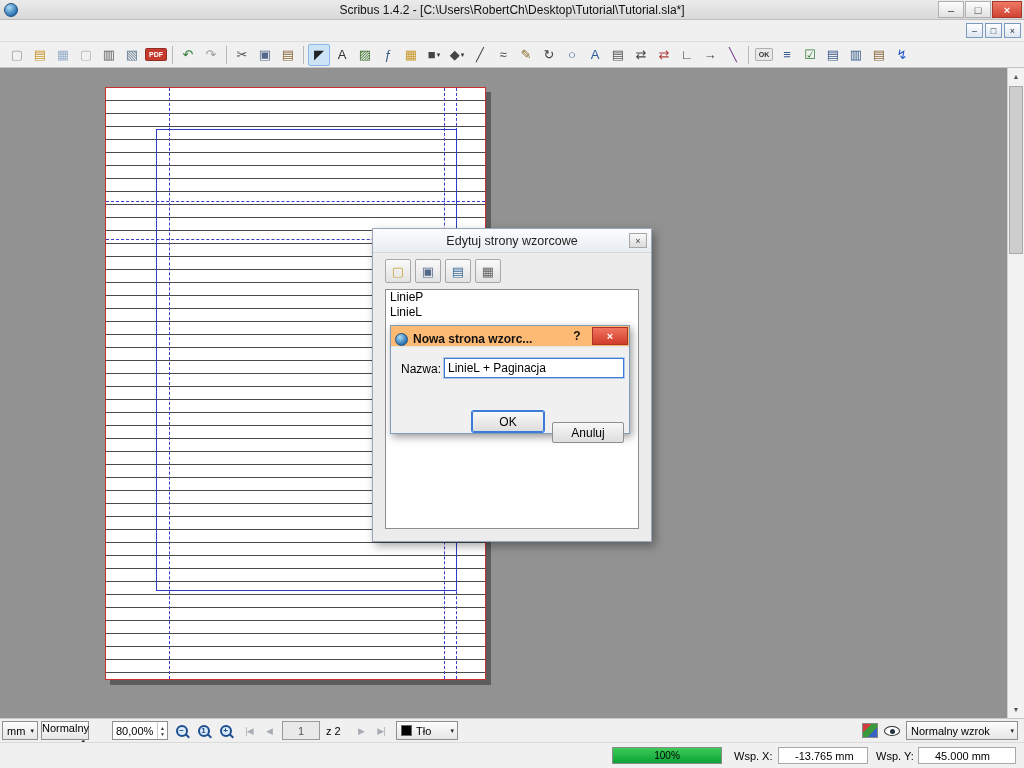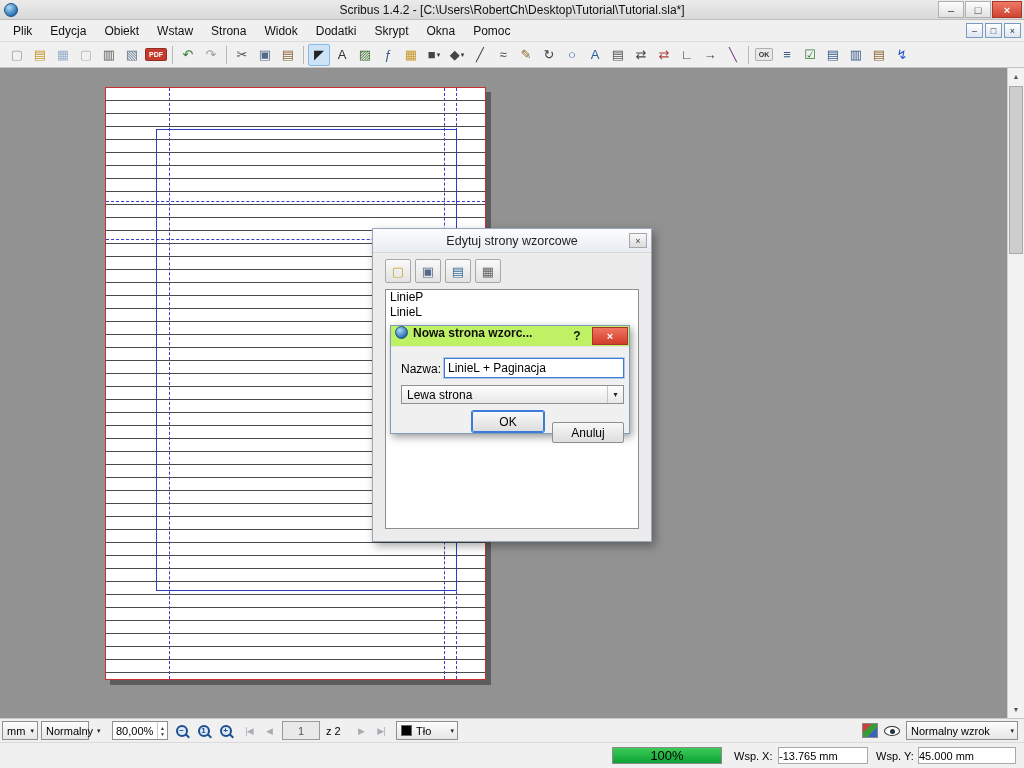--- a/index.html
+++ b/index.html
@@ -46,21 +46,21 @@
   .dlg-master{position:absolute;left:372px;top:160px;width:280px;height:314px;background:#ececec;border:1px solid #9aa7b8;box-shadow:3px 4px 9px rgba(0,0,0,.35);}
   .dlg-master-title{height:24px;background:linear-gradient(#fbfcfd,#e8ecf2);border-bottom:1px solid #d4d8dd;display:flex;align-items:center;justify-content:center;font-size:12.5px;font-weight:400;color:#222;position:relative;}
   .dlg-close-sm{position:absolute;right:4px;top:4px;width:18px;height:15px;border:1px solid #a8a8a8;background:linear-gradient(#f8f8f8,#dcdcdc);display:flex;align-items:center;justify-content:center;font-size:9px;color:#444;}
   .dlg-master-toolbar{display:flex;gap:4px;padding:6px 0 0 12px;}
   .dm-btn{width:26px;height:24px;border:1px solid #a8a8a8;background:linear-gradient(#fafafa,#e2e2e2);display:flex;align-items:center;justify-content:center;font-size:13px;border-radius:2px;}
   .dlg-master-list{position:absolute;left:12px;right:12px;top:60px;bottom:12px;background:#fff;border:1px solid #8f8f8f;font-size:12px;overflow:hidden;}
   .master-item{height:15px;line-height:15px;padding:0 4px;}
 
   
   .dlg-new{position:absolute;left:390px;top:257px;width:240px;height:109px;background:#f0f0f0;border:1px solid #7f9db9;box-shadow:2px 3px 8px rgba(0,0,0,.4);}
-  .dlg-new-title{height:21px;background:#bef264;border-bottom:1px solid #e4e4e4;display:flex;align-items:flex-start;gap:5px;padding-left:4px;position:relative;}
+  .dlg-new-title{height:21px;background:#fdba74;border-bottom:1px solid #e4e4e4;display:flex;align-items:flex-end;gap:5px;padding-left:4px;position:relative;}
   .mini-globe{width:13px;height:13px;border-radius:50%;background:radial-gradient(circle at 35% 30%,#aadcf5,#2a6fb0 72%);border:1px solid #1d4f80;}
   .dlg-new-title .t{font-weight:bold;font-size:12px;color:#111;}
   .help-btn{position:absolute;right:44px;top:2px;width:16px;height:16px;display:flex;align-items:center;justify-content:center;font-weight:bold;font-size:12px;color:#111;}
   .close-red{position:absolute;right:1px;top:1px;width:36px;height:18px;background:linear-gradient(#f0765f,#d13c2b);border:1px solid #a93325;color:#fff;font-weight:bold;font-size:11px;display:flex;align-items:center;justify-content:center;}
   .dlg-new-body{position:relative;height:68px;}
   .lbl-nazwa{position:absolute;left:10px;top:15px;font-size:12px;}
   .inp-nazwa{position:absolute;left:53px;top:11px;width:180px;height:20px;border:1px solid #3d7bd9;box-shadow:0 0 0 1px rgba(61,123,217,.35);background:#fff;font-family:"Liberation Sans",sans-serif;font-size:12px;padding:0 3px;outline:none;}
   .combo-side{position:absolute;left:10px;top:38px;width:223px;height:19px;border:1px solid #8f8f8f;background:linear-gradient(#fefefe,#e8e8e8);display:flex;align-items:center;padding-left:5px;font-size:12px;}
   .combo-side .arr{margin-left:auto;width:16px;height:100%;display:flex;align-items:center;justify-content:center;border-left:1px solid #c6c6c6;font-size:8px;color:#222;}
   .btn{position:absolute;top:64px;width:72px;height:21px;display:flex;align-items:center;justify-content:center;font-size:12px;border:1px solid #8f8f8f;background:linear-gradient(#f8f8f8,#dddddd);border-radius:2px;}
@@ -71,21 +71,21 @@
   .vscroll{position:absolute;right:0;top:0;bottom:0;width:17px;background:#f2f2f2;border-left:1px solid #cfcfcf;}
   .vs-btn{position:absolute;left:0;width:100%;height:17px;display:flex;align-items:center;justify-content:center;font-size:7px;color:#555;}
   .vs-up{top:0;} .vs-down{bottom:0;}
   .vs-thumb{position:absolute;left:1px;right:1px;top:18px;height:168px;background:#cdcdcd;border:1px solid #a8a8a8;}
 
   
   .status1{height:24px;background:#f0f0f0;border-top:1px solid #c8c8c8;position:relative;flex:0 0 24px;font-size:11px;}
   .combo{position:absolute;top:2px;height:19px;border:1px solid #8f8f8f;background:linear-gradient(#fdfdfd,#e6e6e6);display:flex;align-items:center;padding:0 3px 0 4px;gap:4px;font-size:11px;}
   .combo .arr{font-size:7px;color:#222;margin-left:auto;}
   .combo-unit{left:2px;width:36px;}
-  .combo-quality{left:41px;width:48px;}
+  .combo-quality{left:41px;width:48px;flex-direction:column;}
   .spin{position:absolute;left:112px;top:2px;width:56px;height:19px;border:1px solid #8f8f8f;background:#fff;display:flex;align-items:center;padding-left:3px;font-size:11px;}
   .spin .arrows{margin-left:auto;display:flex;flex-direction:column;border-left:1px solid #ccc;height:100%;justify-content:center;}
   .spin .arrows span{font-size:5px;line-height:6px;padding:0 2px;color:#333;}
   .mag{position:absolute;top:2px;width:21px;height:20px;display:flex;align-items:center;justify-content:center;}
   .m1{left:171px;} .m2{left:193px;} .m3{left:215px;}
   .lens{width:12px;height:12px;border:2px solid #1c4f8f;border-radius:50%;background:#dceaf8;position:relative;}
   .lens::after{content:"";position:absolute;width:5px;height:2px;background:#1c4f8f;transform:rotate(45deg);right:-4px;bottom:-2px;}
   .lens .sign{position:absolute;inset:-1px 0 0 0;display:flex;align-items:center;justify-content:center;font-size:8px;font-weight:bold;color:#1c4f8f;}
   .nav{position:absolute;top:3px;width:18px;height:18px;display:flex;align-items:center;justify-content:center;color:#a8adb4;font-size:9px;letter-spacing:-1px;}
   .n1{left:240px;} .n2{left:260px;} .n3{left:352px;} .n4{left:372px;}
@@ -96,54 +96,42 @@
   .cmyk-icon{position:absolute;top:4px;width:16px;height:15px;border:1px solid #888;background:linear-gradient(135deg,#d33c3c 0 33%,#3a9a3a 33% 66%,#3a62c4 66% 100%);}
   .cm1{right:146px;}
   .eye-icon{position:absolute;right:124px;top:7px;width:16px;height:10px;border:1px solid #333;border-radius:50%;background:#fff;}
   .eye-icon::after{content:"";position:absolute;left:50%;top:50%;width:5px;height:5px;margin:-2.5px 0 0 -2.5px;background:#234;border-radius:50%;}
   .combo-view{right:6px;width:112px;left:auto;}
 
   
   .status2{height:26px;background:#f0f0f0;border-top:1px solid #dadada;position:relative;flex:0 0 26px;font-size:11px;}
   .progress{position:absolute;left:612px;top:4px;width:110px;height:17px;border:1px solid #8a8a8a;background:#fff;}
   .progress .fill{position:absolute;inset:0;background:linear-gradient(#3ecb57,#0ba236);}
-  .progress .ptext{position:absolute;inset:0;display:flex;align-items:center;justify-content:center;font-size:13px;color:#000;}
+  .progress .ptext{position:absolute;inset:0;display:flex;align-items:center;justify-content:center;font-size:10px;color:#000;}
   .s2label{position:absolute;top:7px;}
   .lx{left:734px;} .ly{left:876px;}
-  .s2box{position:absolute;top:4px;height:17px;background:#fff;border:1px solid #a8a8a8;display:flex;align-items:center;padding-left:0;font-size:11px;}
+  .s2box{position:absolute;top:4px;height:17px;background:#fff;border:1px solid #a8a8a8;display:flex;align-items:center;padding-left:16px;font-size:11px;}
   .bx{left:778px;width:90px;} .by{left:918px;width:98px;}
 </style>
 </head>
 <body>
 
 <div class="window">
 
   <div class="titlebar">
     <span class="app-icon"></span>
     <span class="title">Scribus 1.4.2 - [C:\Users\RobertCh\Desktop\Tutorial\Tutorial.sla*]</span>
     <span class="win-controls">
       <span class="wbtn">–</span>
       <span class="wbtn">□</span>
       <span class="wbtn close">×</span>
     </span>
   </div>
 
   <div class="menubar">
-    <div style="display:flex;">
-        <div class="menu-item">Plik</div>
-        <div class="menu-item">Edycja</div>
-        <div class="menu-item">Obiekt</div>
-        <div class="menu-item">Wstaw</div>
-        <div class="menu-item">Strona</div>
-        <div class="menu-item">Widok</div>
-        <div class="menu-item">Dodatki</div>
-        <div class="menu-item">Skrypt</div>
-        <div class="menu-item">Okna</div>
-        <div class="menu-item">Pomoc</div>
-      </div>
     <span class="mdi-controls">
       <span class="mdi-btn">–</span>
       <span class="mdi-btn">□</span>
       <span class="mdi-btn">×</span>
     </span>
   </div>
 
   <div class="toolbar">
       <div class="tb-btn">
         <span class="tb-glyph" style="color: rgb(154, 154, 154);">▢</span>
@@ -306,24 +294,20 @@
     <div class="dlg-new">
       <div class="dlg-new-title">
         <span class="mini-globe"></span>
         <span class="t">Nowa strona wzorc...</span>
         <span class="help-btn">?</span>
         <span class="close-red">×</span>
       </div>
       <div class="dlg-new-body">
         <span class="lbl-nazwa">Nazwa:</span>
         <input class="inp-nazwa" type="text" value="LinieL + Paginacja" style="">
-        <div class="combo-side">
-          <span>Lewa strona</span>
-          <span class="arr">▾</span>
-        </div>
         <div class="btn btn-ok">OK</div>
         <div class="btn btn-cancel">Anuluj</div>
       </div>
     </div>
 
     <div class="vscroll">
       <span class="vs-btn vs-up">▲</span>
       <div class="vs-thumb"></div>
       <span class="vs-btn vs-down">▼</span>
     </div>

